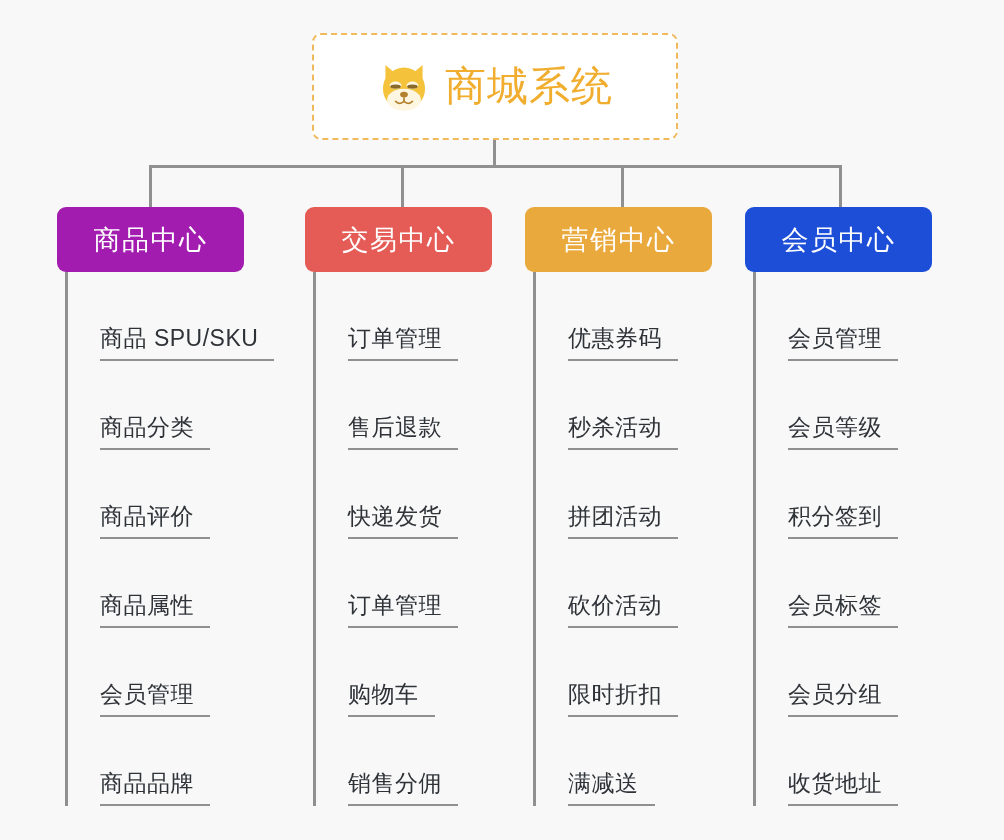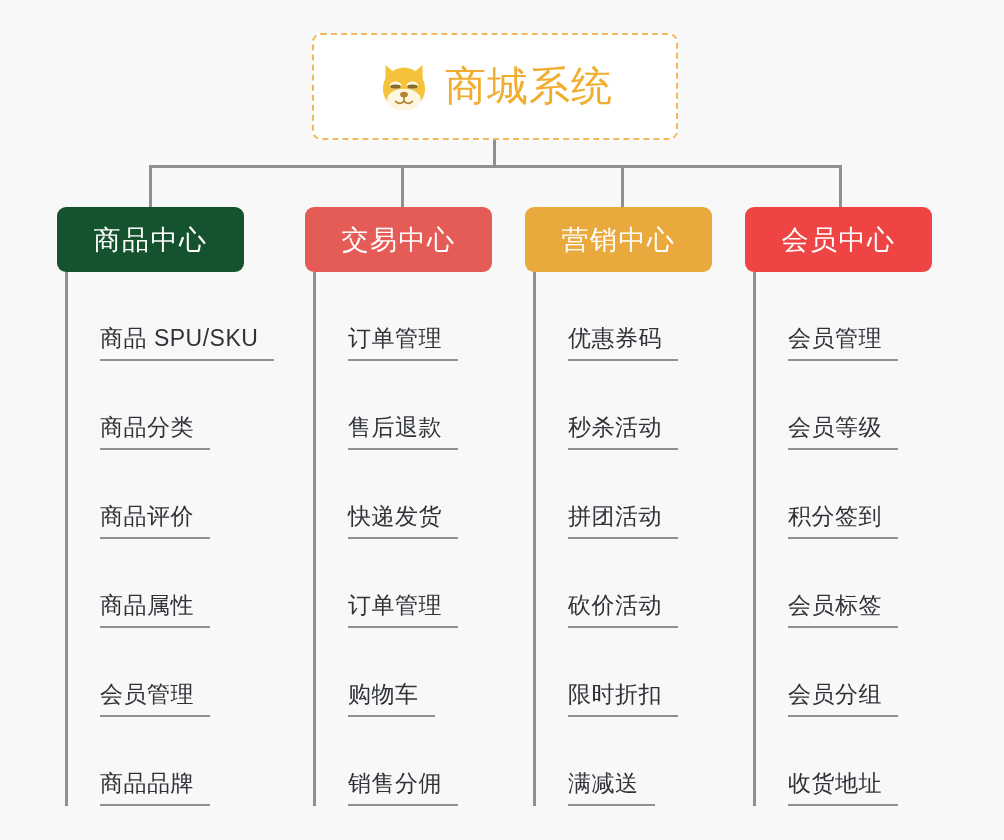--- a/index.html
+++ b/index.html
@@ -139,21 +139,21 @@
   <div class="conn conn-v" style="left: 493px; top: 140px; height: 28px; background: rgb(144, 144, 144);"></div>
 
   <div class="conn conn-h" style="left: 149px; top: 165px; width: 693px; background: rgb(144, 144, 144);"></div>
 
   <div class="conn conn-v" style="left: 149px; top: 165px; height: 43px; background: rgb(144, 144, 144);"></div>
   <div class="conn conn-v" style="left: 401px; top: 165px; height: 43px; background: rgb(144, 144, 144);"></div>
   <div class="conn conn-v" style="left: 621px; top: 165px; height: 43px; background: rgb(144, 144, 144);"></div>
   <div class="conn conn-v" style="left: 839px; top: 165px; height: 43px; background: rgb(144, 144, 144);"></div>
 
   <div class="column col-0">
-    <div class="cat-header" style="background: #14532d;">
+    <div class="cat-header" style="background: #a21caf;">
       <span>商品中心</span>
     </div>
     <div class="leaf-list">
       <div class="leaf-item">
           <span class="leaf-label">商品 SPU/SKU</span>
         </div>
       <div class="leaf-item">
           <span class="leaf-label">商品分类</span>
         </div>
       <div class="leaf-item">
@@ -217,21 +217,21 @@
       <div class="leaf-item">
           <span class="leaf-label">限时折扣</span>
         </div>
       <div class="leaf-item">
           <span class="leaf-label">满减送</span>
         </div>
     </div>
   </div>
 
   <div class="column col-3">
-    <div class="cat-header" style="background: #ef4444;">
+    <div class="cat-header" style="background: #1d4ed8;">
       <span>会员中心</span>
     </div>
     <div class="leaf-list">
       <div class="leaf-item">
           <span class="leaf-label">会员管理</span>
         </div>
       <div class="leaf-item">
           <span class="leaf-label">会员等级</span>
         </div>
       <div class="leaf-item">

